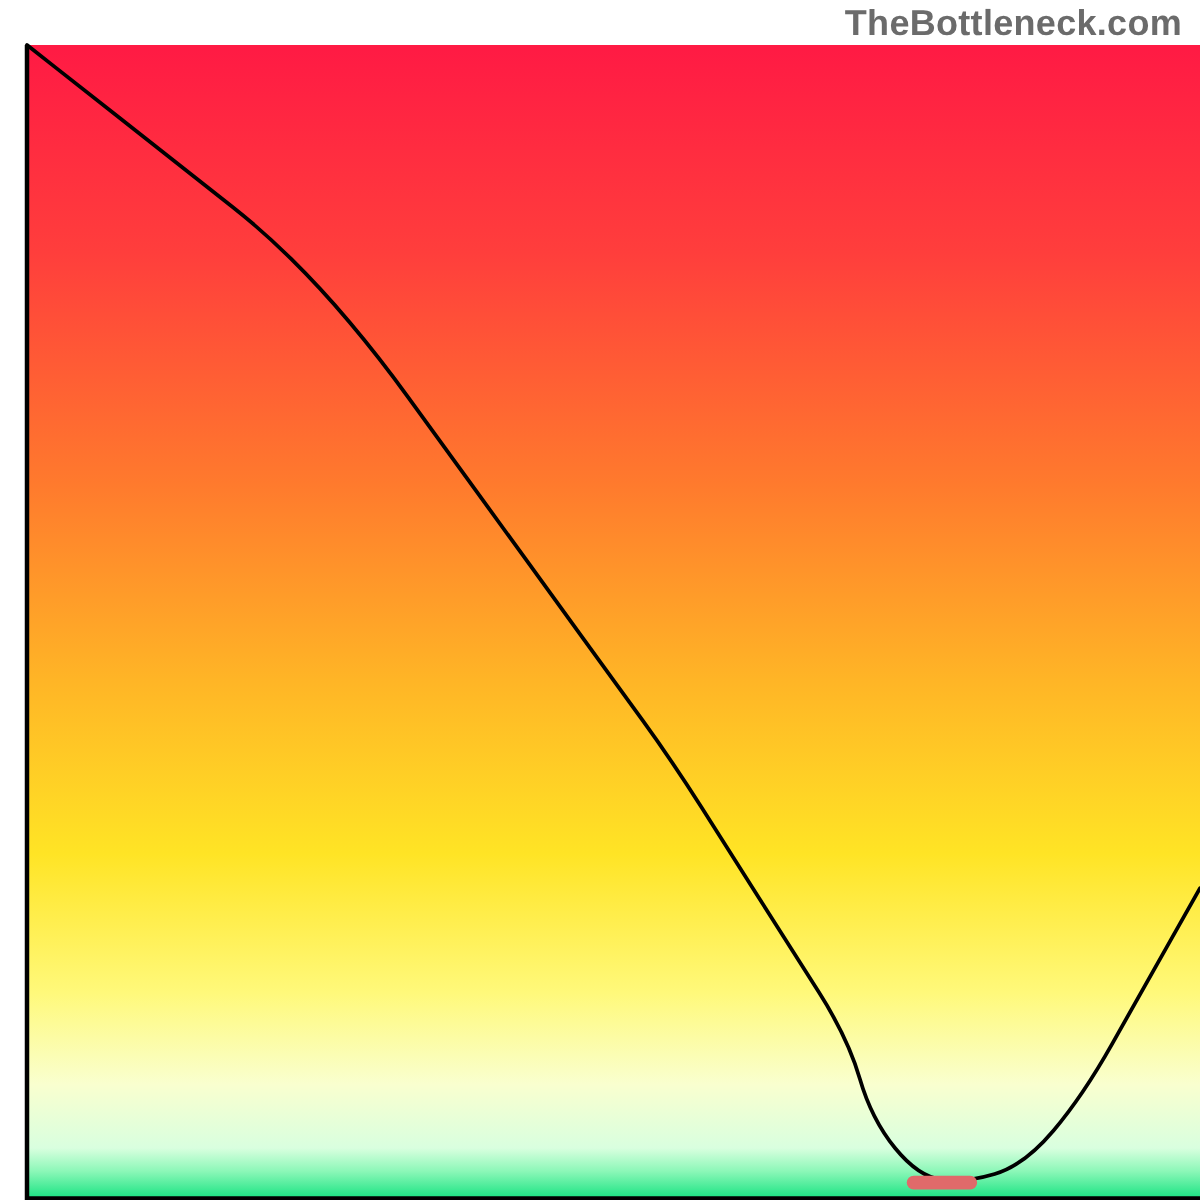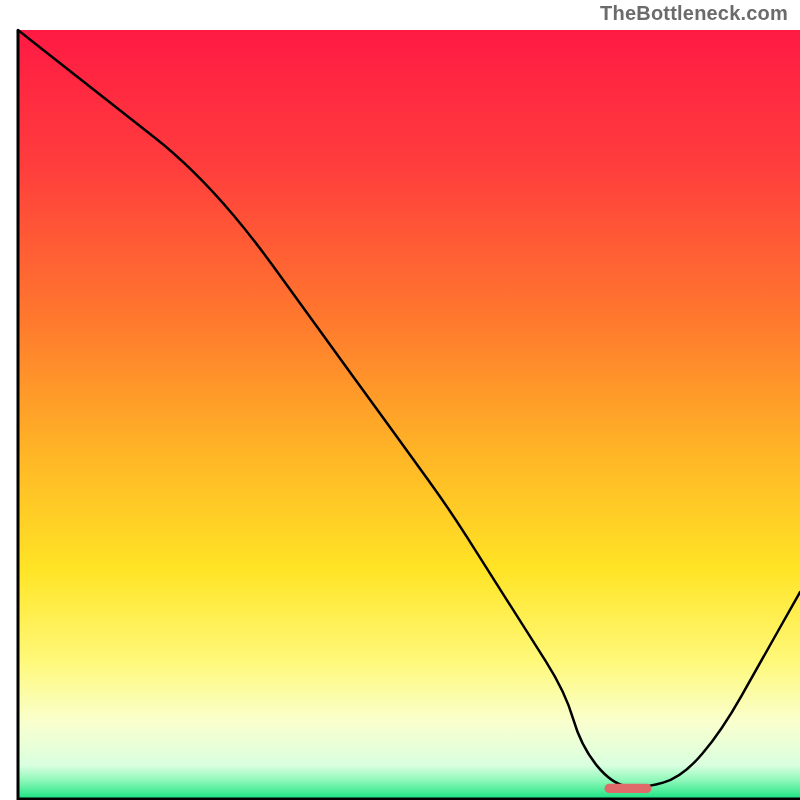--- a/index.html
+++ b/index.html
@@ -12,21 +12,21 @@
   .frame {
     position: relative;
     width: 800px;
     height: 800px;
   }
   .watermark {
     position: absolute;
     top: 2px;
     right: 12px;
     font-family: Arial, Helvetica, sans-serif;
-    font-size: 20px;
+    font-size: 24px;
     font-weight: 600;
     color: #6b6b6b;
     letter-spacing: 0.2px;
   }
   svg {
     display: block;
   }
 </style>
 </head>
 <body>

